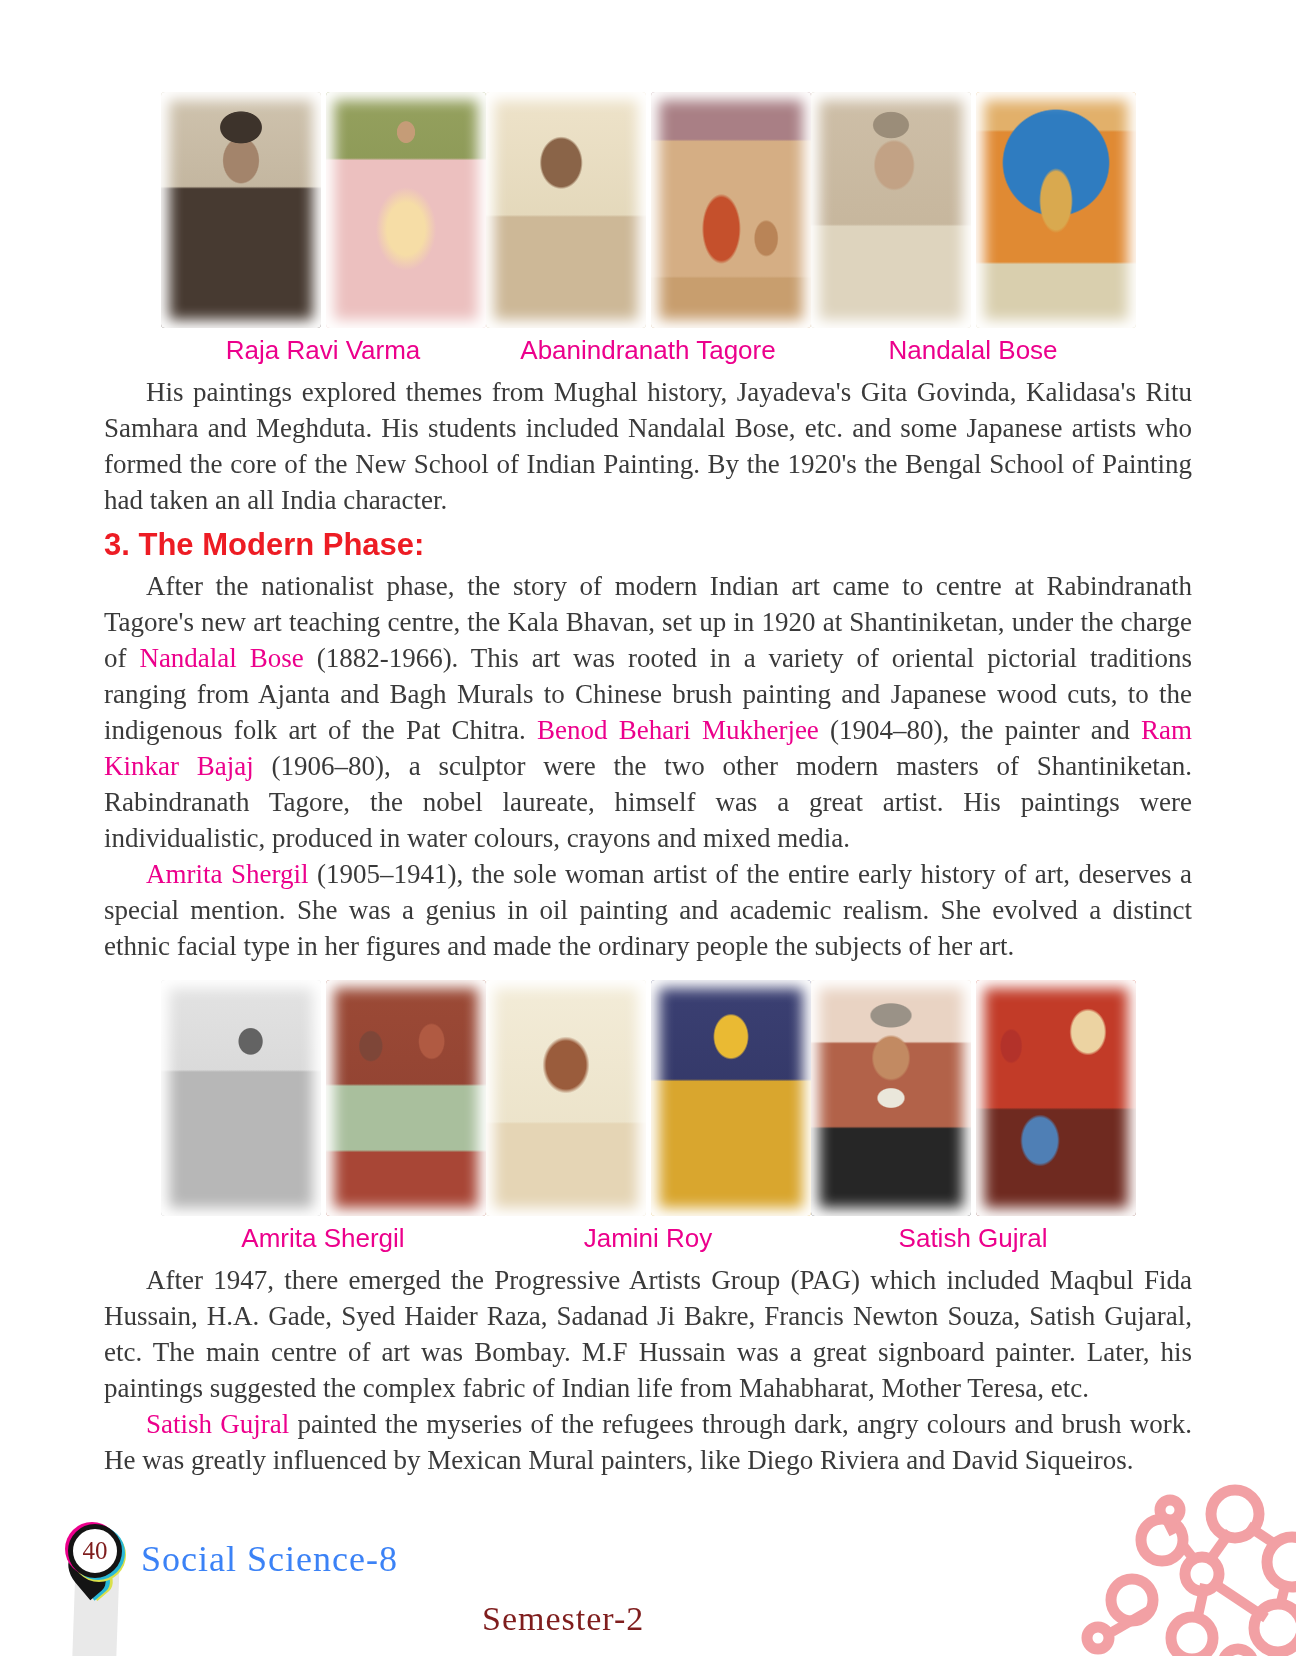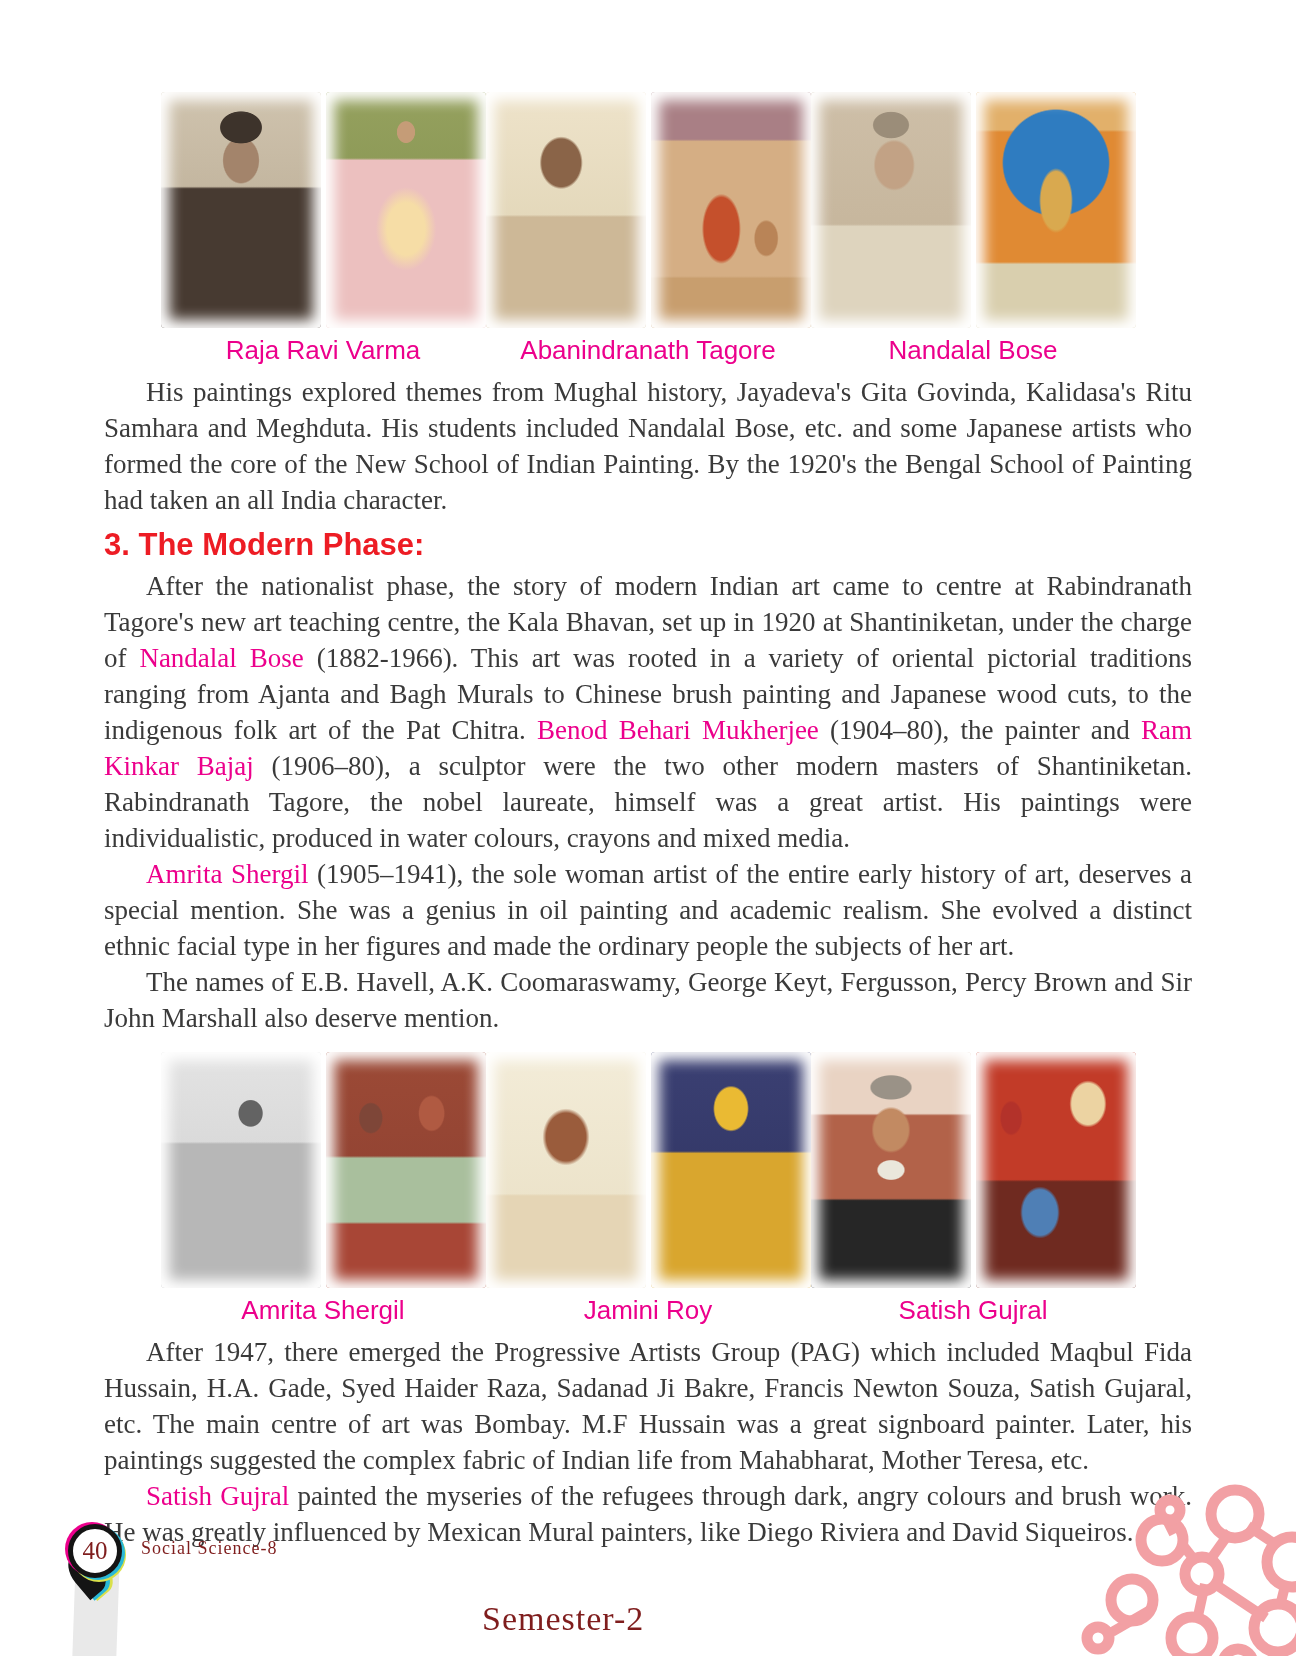--- a/index.html
+++ b/index.html
@@ -120,21 +120,21 @@
   .badge-circle{
     position:absolute;left:2px;top:0;
     width:44px;height:44px;border-radius:50%;
     background:#ffffff;border:5px solid #141414;
     box-shadow:-3px -2px 0 var(--magenta,#EC008C), 3px 2px 0 #29b8d8, 4px 4px 0 #d9e04a;
     display:flex;align-items:center;justify-content:center;
     font-size:25px;color:#7f1d1d;
   }
   .footer-book{
     position:absolute;left:141px;top:1538px;
-    font-size:18px;color:#7f1d1d;letter-spacing:1px;
+    font-size:36px;color:#3b82f6;letter-spacing:1px;
   }
   .footer-semester{
     position:absolute;left:482px;top:1600px;
     font-size:34px;color:#7f1d1d;letter-spacing:1px;
   }
   .bubbles{
     position:absolute;right:-14px;bottom:-16px;
     color:var(--bubble_pink,#F2A0A4);
   }
 </style>
@@ -167,21 +167,20 @@
         </div>
         <div class="fig-caption">Nandalal Bose</div>
       </div>
     </div>
 
     <div class="bodytext">
       <p><span>His paintings explored themes from Mughal history, Jayadeva's Gita Govinda, Kalidasa's Ritu Samhara and Meghduta. His students included Nandalal Bose, etc. and some Japanese artists who formed the core of the New School of Indian Painting. By the 1920's the Bengal School of Painting had taken an all India character.</span></p>
       <h3 class="section-heading">3. The Modern Phase:</h3>
       <p><span>After the nationalist phase, the story of modern Indian art came to centre at Rabindranath Tagore's new art teaching centre, the Kala Bhavan, set up in 1920 at Shantiniketan, under the charge of </span><span class="accent-magenta">Nandalal Bose</span><span> (1882-1966). This art was rooted in a variety of oriental pictorial traditions ranging from Ajanta and Bagh Murals to Chinese brush painting and Japanese wood cuts, to the indigenous folk art of the Pat Chitra. </span><span class="accent-magenta">Benod Behari Mukherjee</span><span> (1904–80), the painter and </span><span class="accent-magenta">Ram Kinkar Bajaj</span><span> (1906–80), a sculptor were the two other modern masters of Shantiniketan. Rabindranath Tagore, the nobel laureate, himself was a great artist. His paintings were individualistic, produced in water colours, crayons and mixed media.</span></p>
       <p><span class="accent-magenta">Amrita Shergil</span><span> (1905–1941), the sole woman artist of the entire early history of art, deserves a special mention. She was a genius in oil painting and academic realism. She evolved a distinct ethnic facial type in her figures and made the ordinary people the subjects of her art.</span></p>
-      <p><span>The names of E.B. Havell, A.K. Coomaraswamy, George Keyt, Fergusson, Percy Brown and Sir John Marshall also deserve mention.</span></p>
     </div>
 
     <div class="fig-row row-spacer-top row-spacer-bottom">
       <div class="fig-block">
         <div class="fig-images">
           <div class="fig img-shergil-photo"></div>
           <div class="fig img-shergil-painting"></div>
         </div>
         <div class="fig-caption">Amrita Shergil</div>
       </div>

